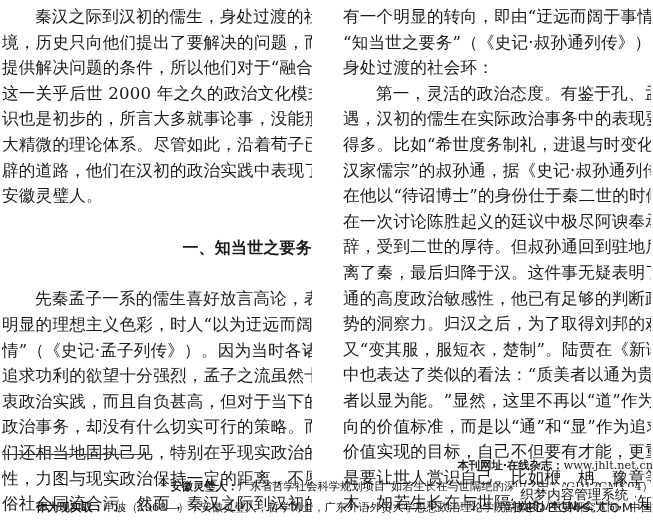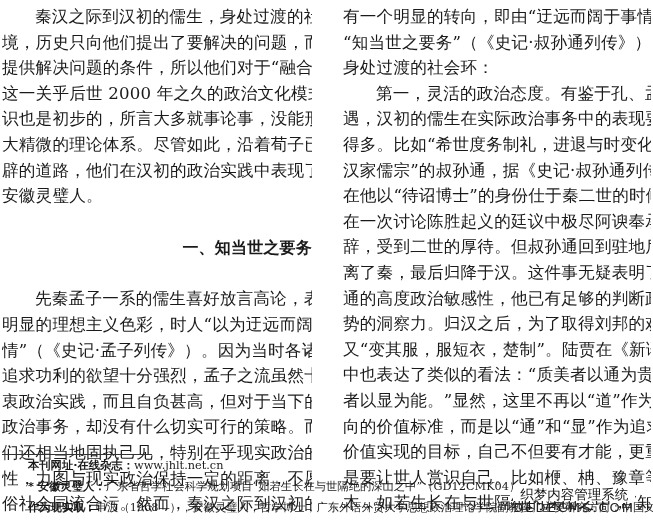--- a/index.html
+++ b/index.html
@@ -6,21 +6,21 @@
   body { width:653px; height:522px; position:relative; overflow:hidden;
          font-family:"DejaVu Serif","Liberation Serif",serif; color:#1a1a1a; }
   .col { position:absolute; top:4px; font-size:16.6px; line-height:25.6px; letter-spacing:0.2px; text-align:justify; }
   .col-left { left:2px; width:310px; }
   .col-right { left:343px; width:308px; }
   .line { display:block; white-space:nowrap; overflow:hidden; height:25.6px; }
   .indent { padding-left:33px; }
   .heading { text-align:right; font-family:"DejaVu Sans","Liberation Sans",sans-serif; font-weight:bold; font-size:16px; height:auto; margin:26px 0 26px 0; }
   .footnotes { position:absolute; left:0; top:455px; width:653px; font-size:11.3px; line-height:21px; }
   .rule { position:absolute; left:2px; top:454px; width:150px; border-top:1px solid #333; }
-  .fn-line { display:block; white-space:nowrap; padding-left:28px; }
+  .fn-line { display:block; white-space:nowrap; padding-left:36px;text-align:right; }
   .fn-label { font-family:"DejaVu Sans","Liberation Sans",sans-serif; font-weight:bold; }
   .watermark { position:absolute; right:18px; top:487px; text-align:center; font-family:"DejaVu Sans","Liberation Sans",sans-serif; font-weight:normal; color:#111; line-height:14px; }
   .wm-top { display:block; font-size:13.5px; background:#fff; padding:0 2px; }
   .wm-bottom { display:block; font-size:13px; letter-spacing:2px; color:#222; }
 </style>
 </head>
 <body>
 
 <div class="col col-left">
   <div>

